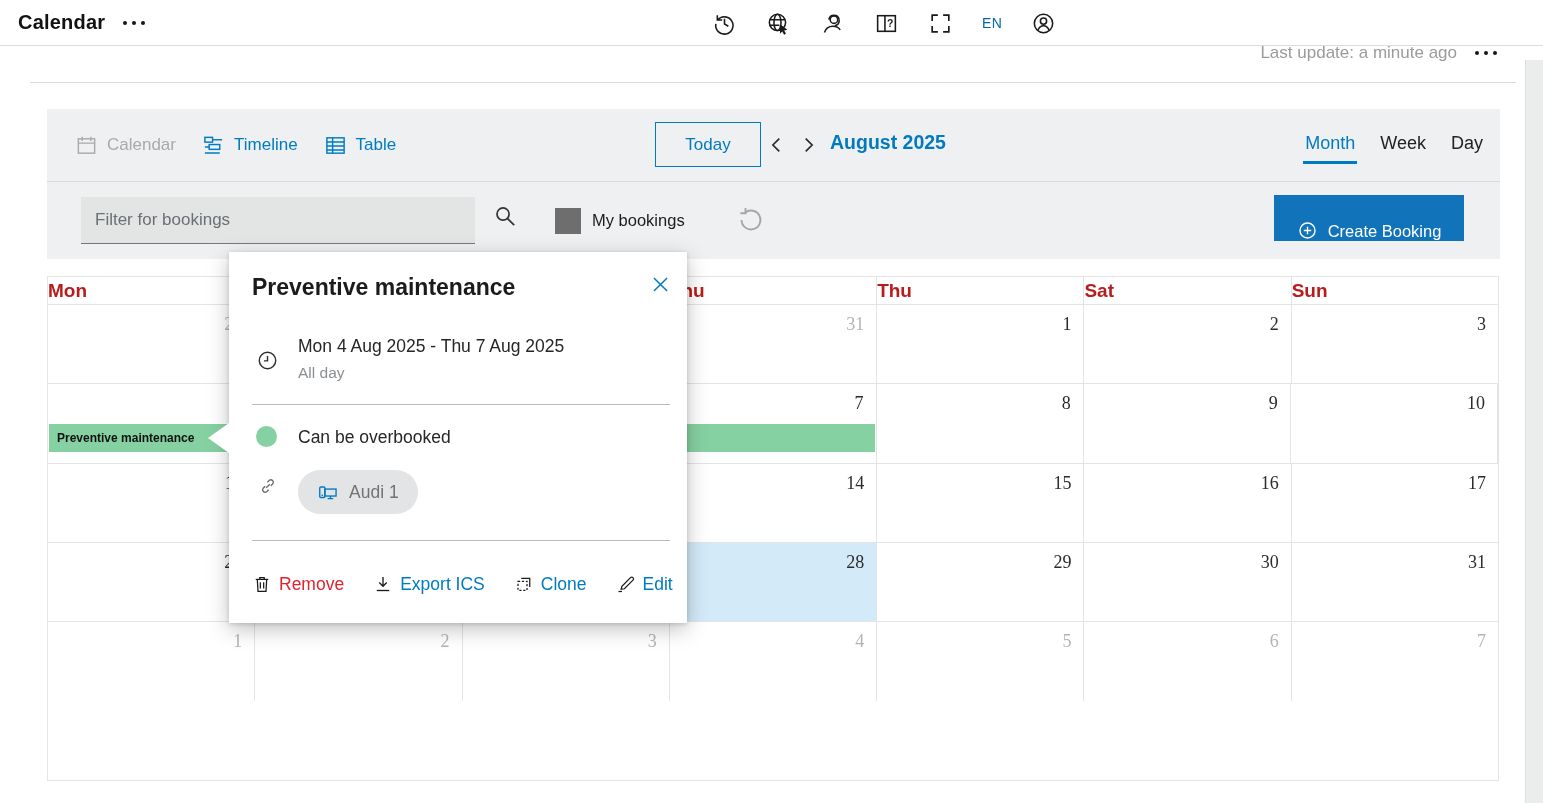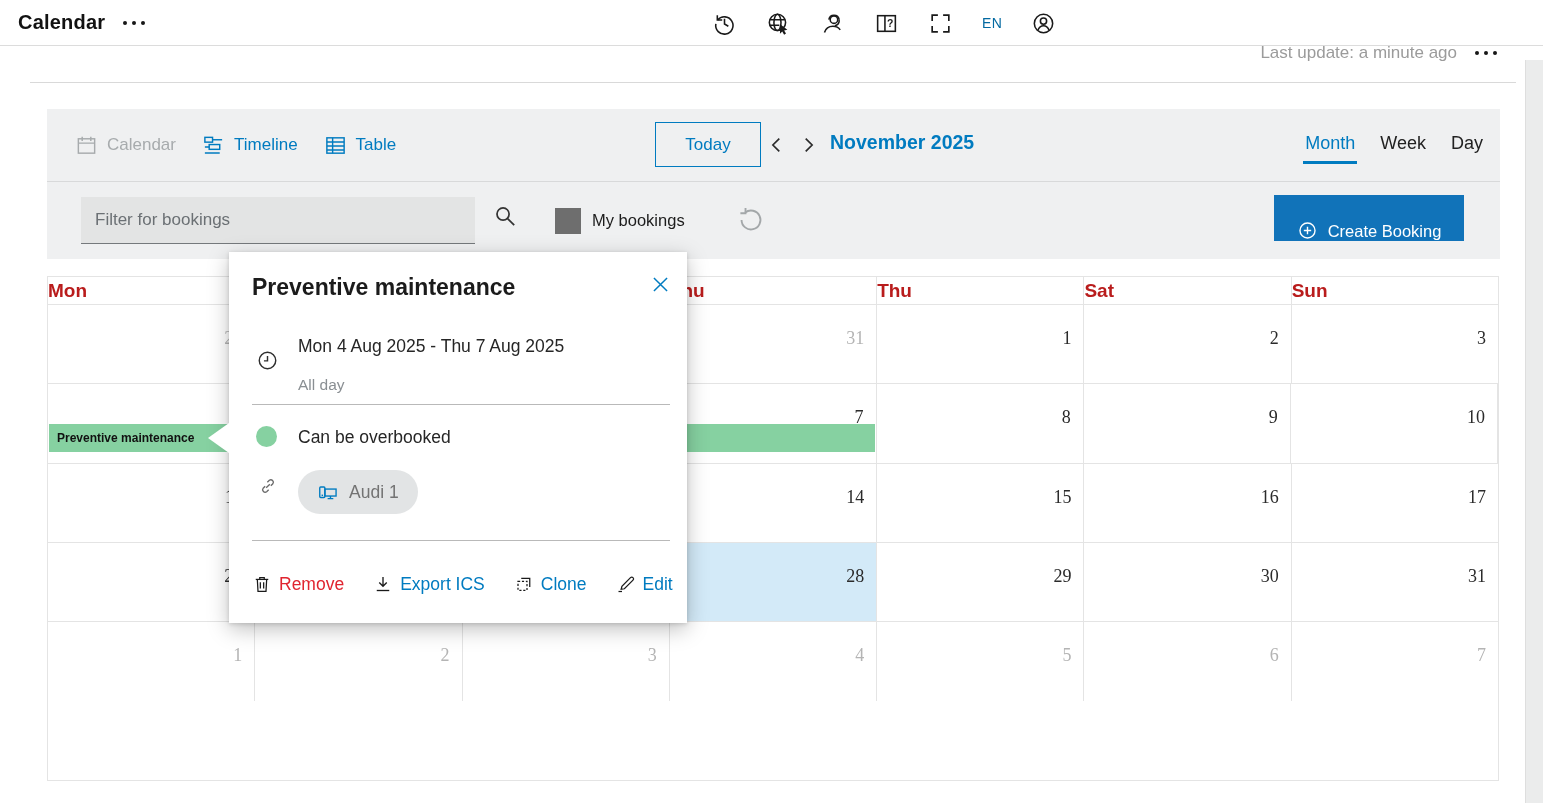--- a/index.html
+++ b/index.html
@@ -66,35 +66,35 @@
   .ghead { display:flex; height:28px; }
   .dh { flex:1; text-align:left; font-size:19px; font-weight:bold; color:#b91c1c; line-height:27px;
         border-right:1px solid #e4e4e4; border-bottom:1px solid #e4e4e4; }
   .dh:last-child { border-right:none; }
   .gbody { }
   .wrow { display:flex; height:79.3px; position:relative; }
   .cell { flex:1; border-right:1px solid #e4e4e4; border-bottom:1px solid #e4e4e4; text-align:right; cursor:pointer; }
   .cell:last-child { border-right:none; }
   .wrow:last-child .cell { border-bottom:none; }
   .cell.today { background:#d3eaf8; }
-  .date-num { display:inline-block; margin:23px 12px 0 0; font-family:"Liberation Serif", serif; font-size:18px; color:#2b2b2b; }
+  .date-num { display:inline-block; margin:9px 12px 0 0; font-family:"Liberation Serif", serif; font-size:18px; color:#2b2b2b; }
   .cell.muted .date-num { color:#b4b4b4; }
   .event-bar { position:absolute; top:40px; height:28px; background:#86d1a1; z-index:2; display:flex; align-items:center;
                padding-left:8px; font-size:12px; font-weight:bold; color:#111; cursor:pointer; overflow:hidden; white-space:nowrap; }
 
   
   .popup { position:absolute; left:229px; top:252px; width:458px; height:371px; background:#fff; z-index:15;
            box-shadow:0 6px 20px rgba(0,0,0,.25), 0 1px 4px rgba(0,0,0,.15); }
   .popup-caret { position:absolute; left:-21px; top:171px; width:0; height:0;
                  border-top:15px solid transparent; border-bottom:15px solid transparent; border-right:21px solid #fff; }
   .popup-title { position:absolute; left:23px; top:22px; font-size:23px; font-weight:bold; color:#1b1b1b; }
   .popup-close { position:absolute; right:16px; top:22px; width:21px; height:21px; color:#007bc0; cursor:pointer; }
   .p-clock { position:absolute; left:27px; top:97px; width:23px; height:23px; color:#2e2e2e; }
   .p-range { position:absolute; left:69px; top:84px; font-size:17.5px; color:#262626; }
-  .p-allday { position:absolute; left:69px; top:112px; font-size:15.5px; color:#8a8f93;margin-top:12px; }
+  .p-allday { position:absolute; left:69px; top:112px; font-size:15.5px; color:#8a8f93; }
   .p-hr { position:absolute; left:23px; right:17px; height:1px; background:#b9b9b9; }
   .p-hr1 { top:152px; } .p-hr2 { top:288px; }
   .p-circle { position:absolute; left:27px; top:174px; width:21px; height:21px; border-radius:50%; background:#86d1a1; }
   .p-status { position:absolute; left:69px; top:175px; font-size:17.5px; color:#262626; }
   .p-link { position:absolute; left:29px; top:224px; width:20px; height:20px; color:#6a6a6a; }
   .p-chip { position:absolute; left:69px; top:218px; height:44px; background:#e2e4e5; border-radius:23px;
             display:flex; align-items:center; gap:10px; padding:0 19px; cursor:pointer; }
   .p-chip .ic { width:22px; height:22px; color:#007bc0; }
   .p-chip-label { font-size:17.5px; color:#737373; }
   .p-actions { position:absolute; left:23px; top:306px; height:52px; display:flex; align-items:center; gap:29px; }
@@ -158,21 +158,21 @@
         <span class="ic nav-arrow nav-prev">
           <svg viewBox="0 0 24 24" fill="none" stroke="currentColor" stroke-width="1.8">
               <path d="M14.5 5l-7 7 7 7"></path>
             </svg>
         </span>
         <span class="ic nav-arrow nav-next">
           <svg viewBox="0 0 24 24" fill="none" stroke="currentColor" stroke-width="1.8">
               <path d="M9.5 5l7 7-7 7"></path>
             </svg>
         </span>
-        <span class="period">November 2025</span>
+        <span class="period">August 2025</span>
         <div class="scale-switcher">
             <span class="scale active">Month</span>
             <span class="scale">Week</span>
             <span class="scale">Day</span>
           </div>
       </div>
       <div class="trow2">
         <input class="filter-input" value="" placeholder="Filter for bookings" style="">
         <span class="ic search-ic">
           <svg viewBox="0 0 24 24" fill="none" stroke="currentColor" stroke-width="1.6">

